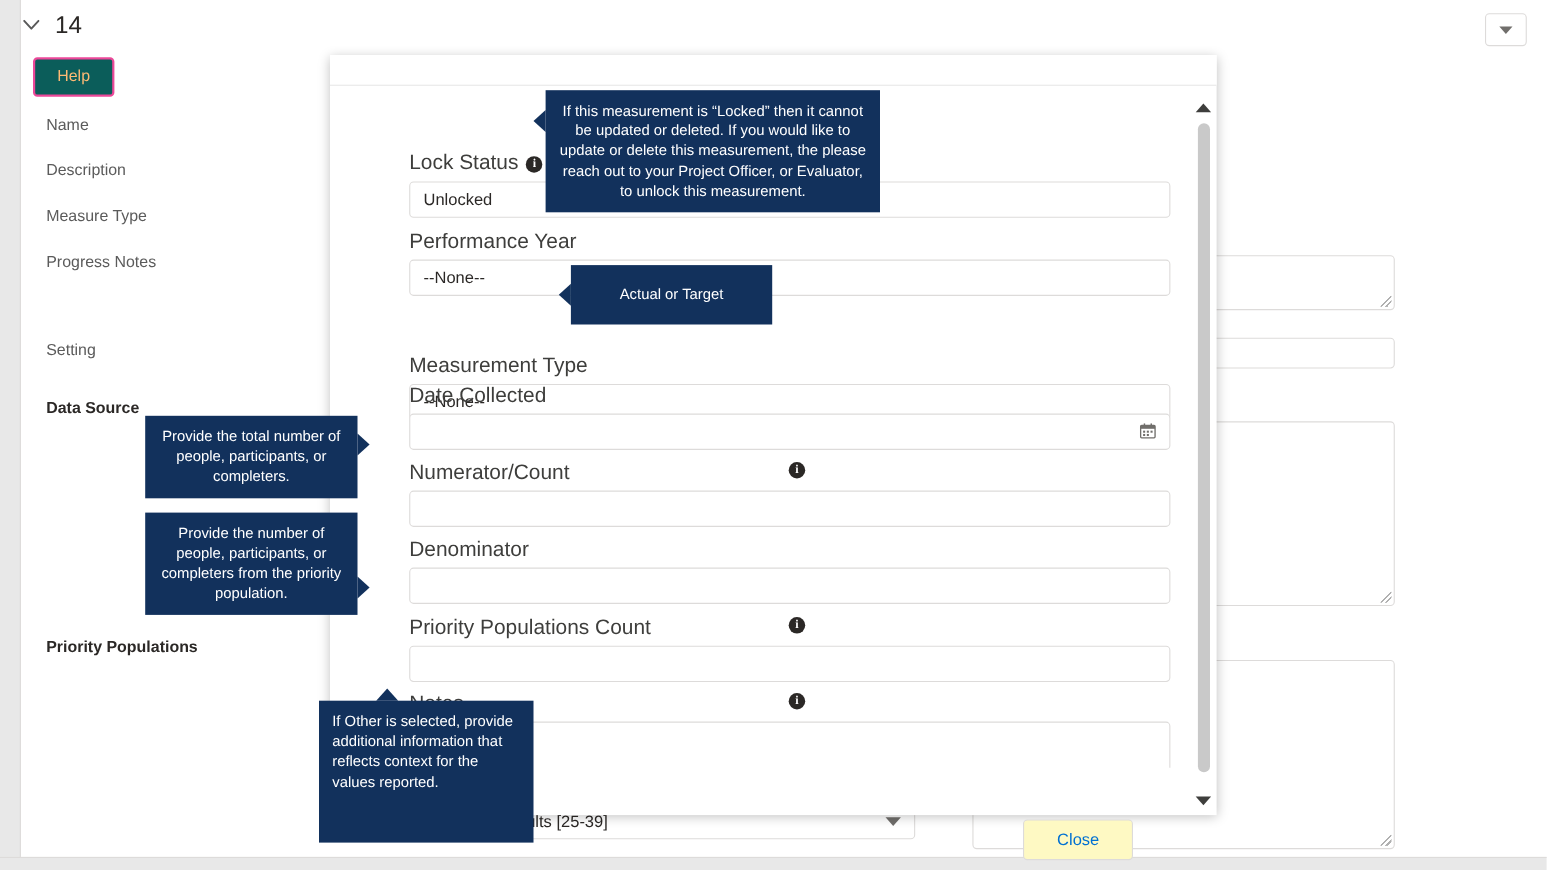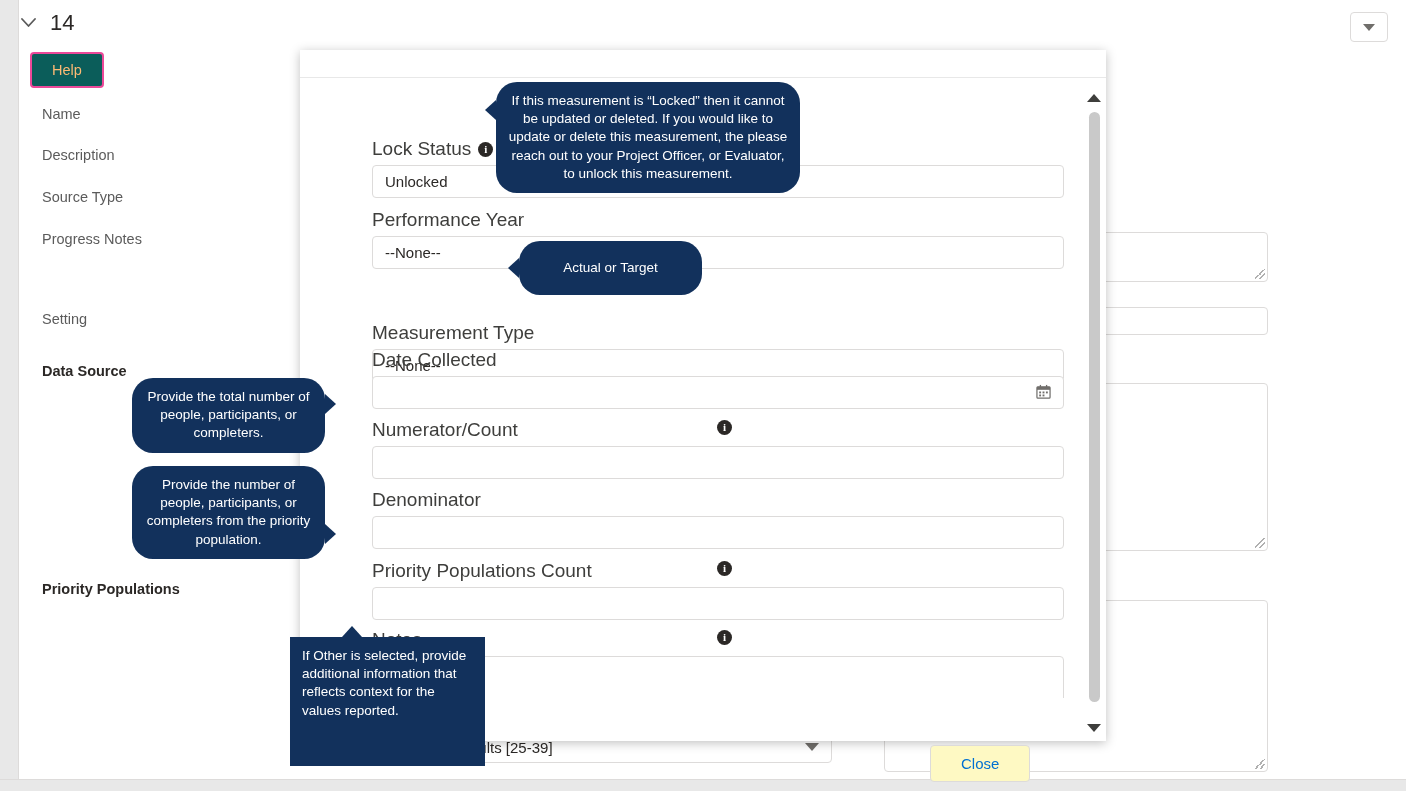--- a/index.html
+++ b/index.html
@@ -296,21 +296,21 @@
   .tooltip {
     position: absolute;
     background: #12315c;
     color: #ffffff;
     font-size: 13.5px;
     line-height: 1.35;
     padding: 10px 12px;
     box-sizing: border-box;
     z-index: 60;
   }
-  .tooltip.center { text-align: center; border-radius: 21px; }
+  .tooltip.center { text-align: center; }
   .tooltip .arrow {
     position: absolute;
     width: 0; height: 0;
   }
   .arrow-left {
     left: -11px; top: 16px;
     border-top: 10px solid transparent;
     border-bottom: 10px solid transparent;
     border-right: 11px solid #12315c;
   }
@@ -341,21 +341,21 @@
           <path d="M1 1 L7.5 8 L14 1" stroke="#5a5a5a" stroke-width="1.8" fill="none" stroke-linecap="round" stroke-linejoin="round"></path>
         </svg>
     </span>
     <span class="section-number">14</span>
   </div>
 
   <button class="help-btn">Help</button>
 
   <div class="field-label" style="top:106px;">Name</div>
   <div class="field-label" style="top:147px;">Description</div>
-  <div class="field-label" style="top:189px;">Source Type</div>
+  <div class="field-label" style="top:189px;">Measure Type</div>
   <div class="field-label" style="top:231px;">Progress Notes</div>
   <div class="field-label" style="top:311px;">Setting</div>
   <div class="field-label bold" style="top:363px;">Data Source</div>
   <div class="field-label bold" style="top:581px;">Priority Populations</div>
 
   <div class="bg-input textarea" style="left:884px; top:232px; width:384px; height:50px;"></div>
   <div class="bg-input" style="left:884px; top:307px; width:384px; height:28px;"></div>
   <div class="bg-input textarea" style="left:884px; top:383px; width:384px; height:168px;"></div>
   <div class="bg-input textarea" style="left:884px; top:600px; width:384px; height:172px;"></div>
 

